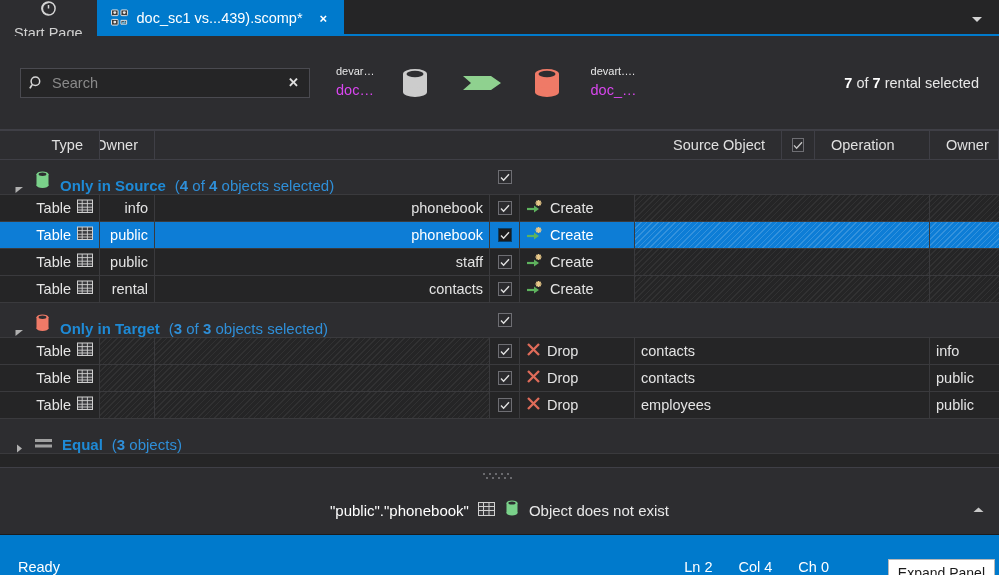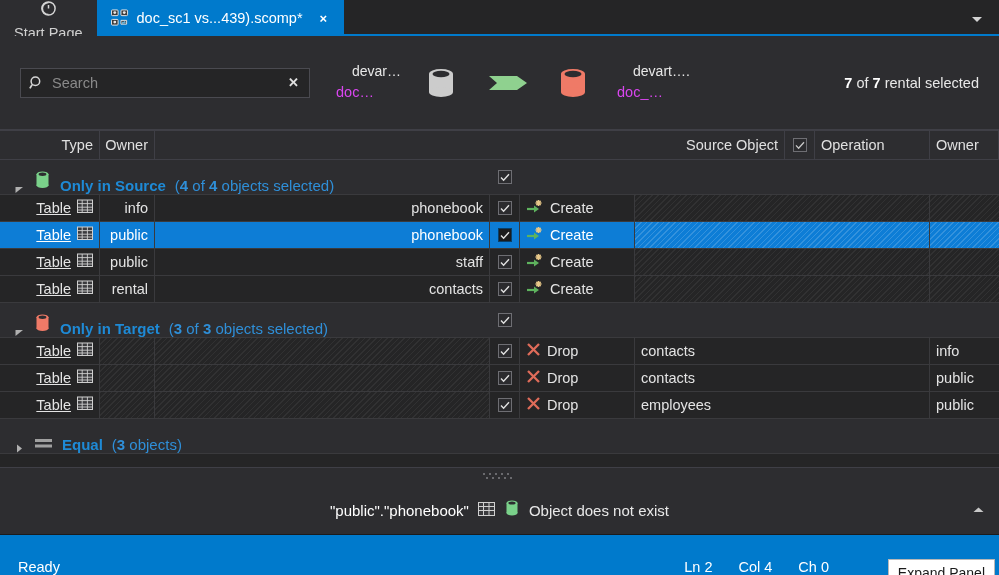--- a/index.html
+++ b/index.html
@@ -49,40 +49,40 @@
     flex: 1; background: transparent; border: none; outline: none;
     color: #d4d4d4; font-size: 14.5px; font-family: "Liberation Sans", sans-serif;
   }
   .searchwrap input::placeholder { color: #8a8a8a; }
   .searchwrap .clear-x { color: #e0e0e0; font-size: 13px; font-weight: bold; cursor: pointer; padding: 0 2px; }
 
   .conn {
     display: flex; flex-direction: column; justify-content: center;
     margin-left: 26px; line-height: 1.42; max-width: 74px;
   }
-  .conn .server { font-size: 14px; color: #e8e8e8; white-space: nowrap; margin-left: 16px; }
+  .conn .server { font-size: 11px; color: #e8e8e8; white-space: nowrap; }
   .conn .dbname { font-size: 14.5px; color: #d946ef; font-weight: normal; white-space: nowrap; }
   .dbicon { margin-left: 18px; display:flex; align-items:center; }
   .arrowicon { margin-left: 24px; display:flex; align-items:center; }
   .conn.target { margin-left: 22px; max-width: 90px; }
   .selcount {
     position: absolute; right: 20px; font-size: 14.5px; color: #e8e8e8; white-space: nowrap;
   }
   .selcount b { font-weight: bold; color: #ffffff; }
 
   
   .grid { flex: 1 1 auto; display: flex; flex-direction: column; background: #252526; min-height: 0; }
   .ghead {
     display: flex; height: 30px; background: #2d2d30;
     border-top: 1px solid #3f3f46; border-bottom: 1px solid #3f3f46;
     font-size: 14.5px; color: #e0e0e0; align-items: stretch;
   }
   .ghead .hc {
     display: flex; align-items: center; border-right: 1px solid #3f3f46;
-    padding: 0 6px; white-space: nowrap; overflow: hidden;
+    padding: 0 16px; white-space: nowrap; overflow: hidden;
   }
   .c-type   { flex: 0 0 100px; justify-content: flex-end; }
   .c-owner1 { flex: 0 0 55px;  justify-content: flex-end; }
   .c-src    { flex: 1 1 auto;  justify-content: flex-end; }
   .c-chk    { flex: 0 0 30px;  justify-content: center; }
   .c-op     { flex: 0 0 115px; justify-content: flex-start; }
   .c-tgt    { flex: 0 0 295px; justify-content: flex-start; }
   .c-owner2 { flex: 0 0 69px;  justify-content: flex-start; border-right: none; }
 
   .grows { flex: 1 1 auto; overflow: hidden; }
@@ -105,21 +105,21 @@
   .drow {
     display: flex; align-items: stretch; height: 27px;
     border-bottom: 1px solid #3a3a3d; font-size: 14.5px; color: #e4e4e4; background: #252526;
   }
   .drow.sel { background: #0d7dd6; color: #ffffff; }
   .drow .dc {
     display: flex; align-items: center; border-right: 1px solid #3a3a3d;
     padding: 0 6px; white-space: nowrap; overflow: hidden;
   }
   .drow .dc.c-owner2 { border-right: none; }
-  .celltype { gap: 6px; text-decoration: underline; }
+  .celltype { gap: 6px; }
   .hatch {
     background-image: repeating-linear-gradient(135deg,
       rgba(255,255,255,0.055) 0px, rgba(255,255,255,0.055) 1px,
       transparent 1px, transparent 4px);
   }
   .drow.sel .hatch {
     background-image: repeating-linear-gradient(135deg,
       rgba(255,255,255,0.16) 0px, rgba(255,255,255,0.16) 1px,
       transparent 1px, transparent 4px);
   }

